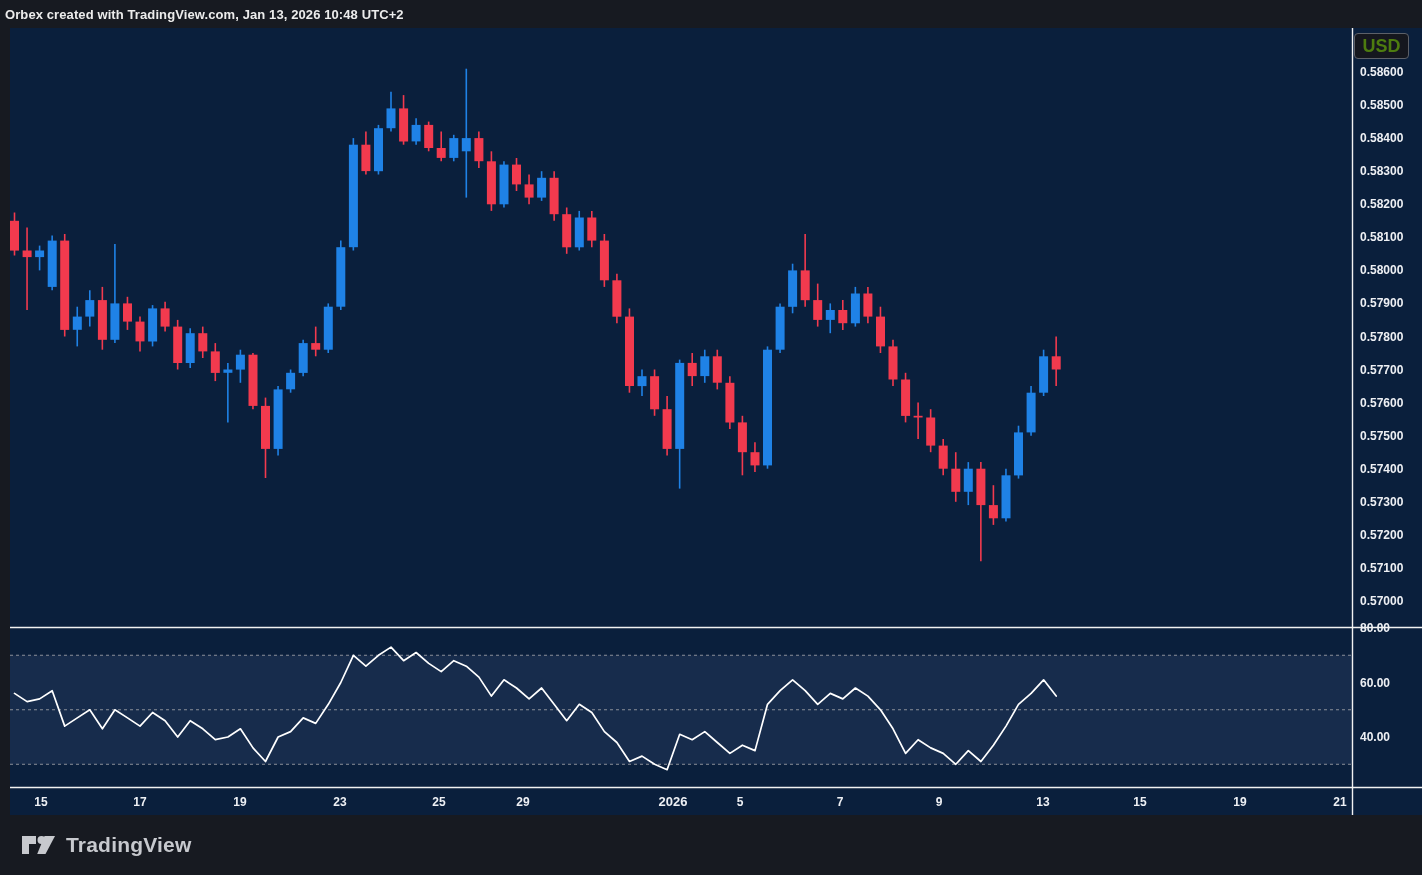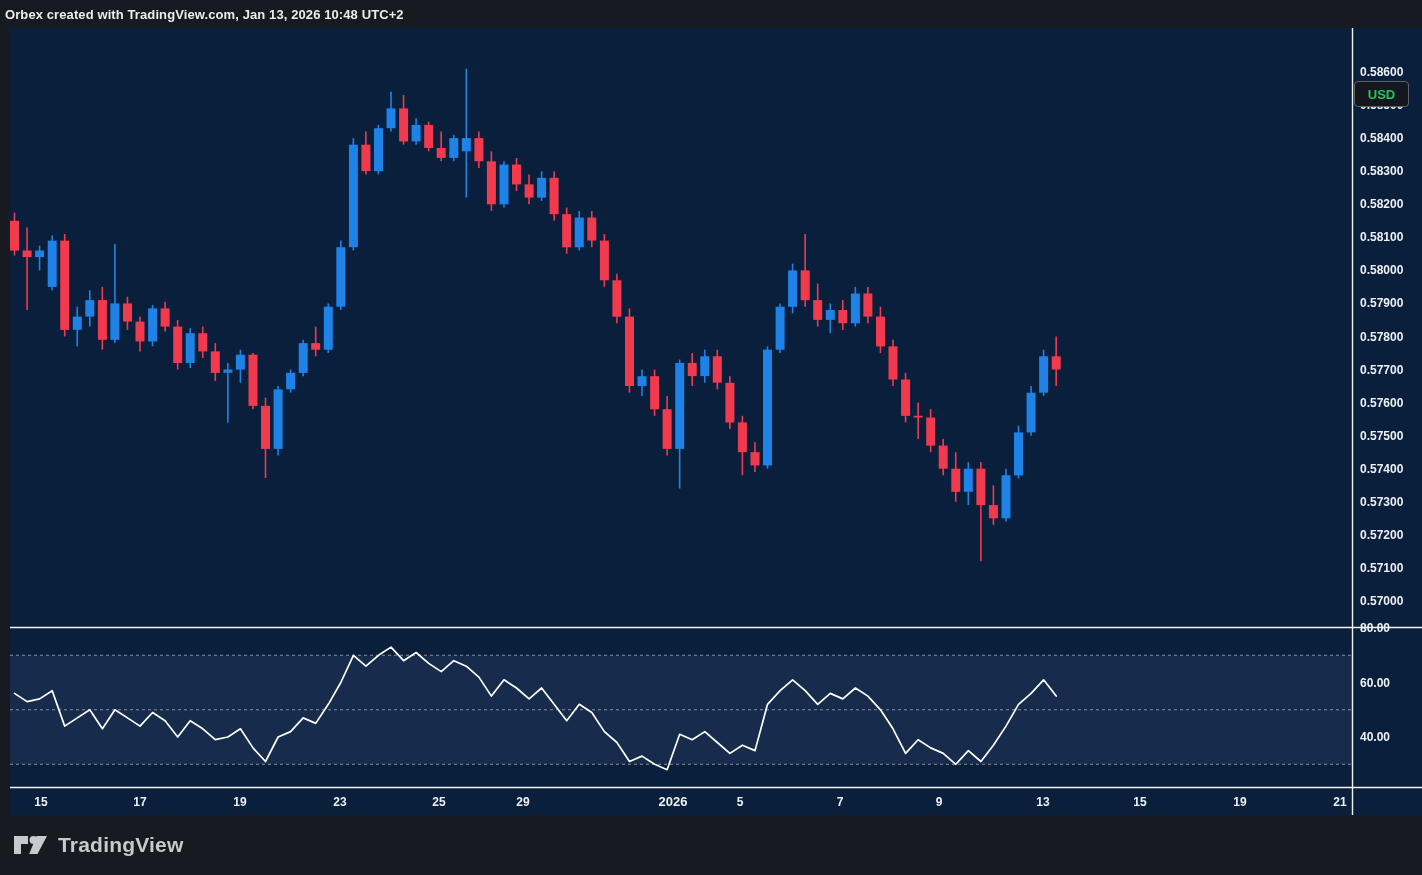--- a/index.html
+++ b/index.html
@@ -3,24 +3,24 @@
 <meta charset="utf-8">
 <style>
   html,body{margin:0;padding:0;background:#171a21;}
   .screen{position:relative;width:1422px;height:875px;overflow:hidden;
           font-family:"Liberation Sans",sans-serif;background:#171a21;}
   .topbar{position:absolute;left:0;top:0;width:100%;height:28px;background:#171a21;
           display:flex;align-items:center;padding-left:5px;box-sizing:border-box;z-index:3;}
   .attribution{color:#ececec;font-size:13px;font-weight:700;letter-spacing:.1px;}
   #chart{position:absolute;left:0;top:0;z-index:1;}
   .usd-badge{position:absolute;left:1354px;top:33px;width:53px;height:24px;background:#15171e;
-             border:1px solid #5c6068;border-radius:4px;color:#22c55e;font-size:13px;font-weight:700;
-             display:flex;align-items:center;justify-content:center;z-index:4;cursor:pointer;margin-top:48px;}
+             border:1px solid #5c6068;border-radius:4px;color:#4d7c0f;font-size:18px;font-weight:700;
+             display:flex;align-items:center;justify-content:center;z-index:4;cursor:pointer;}
   .bottombar{position:absolute;left:0;top:815px;width:100%;height:60px;background:#171a21;
-             display:flex;align-items:center;padding-left:12px;box-sizing:border-box;z-index:3;}
+             display:flex;align-items:center;padding-left:20px;box-sizing:border-box;z-index:3;}
   .tv-logo{display:flex;align-items:center;gap:9px;color:#c7c9ce;cursor:pointer;}
   .tv-logo-text{font-size:21px;font-weight:700;letter-spacing:.2px;}
 </style>
 </head>
 <body>
 
 <div class="screen">
 
   <div class="topbar">
     <span class="attribution">Orbex created with TradingView.com, Jan 13, 2026 10:48 UTC+2</span>

